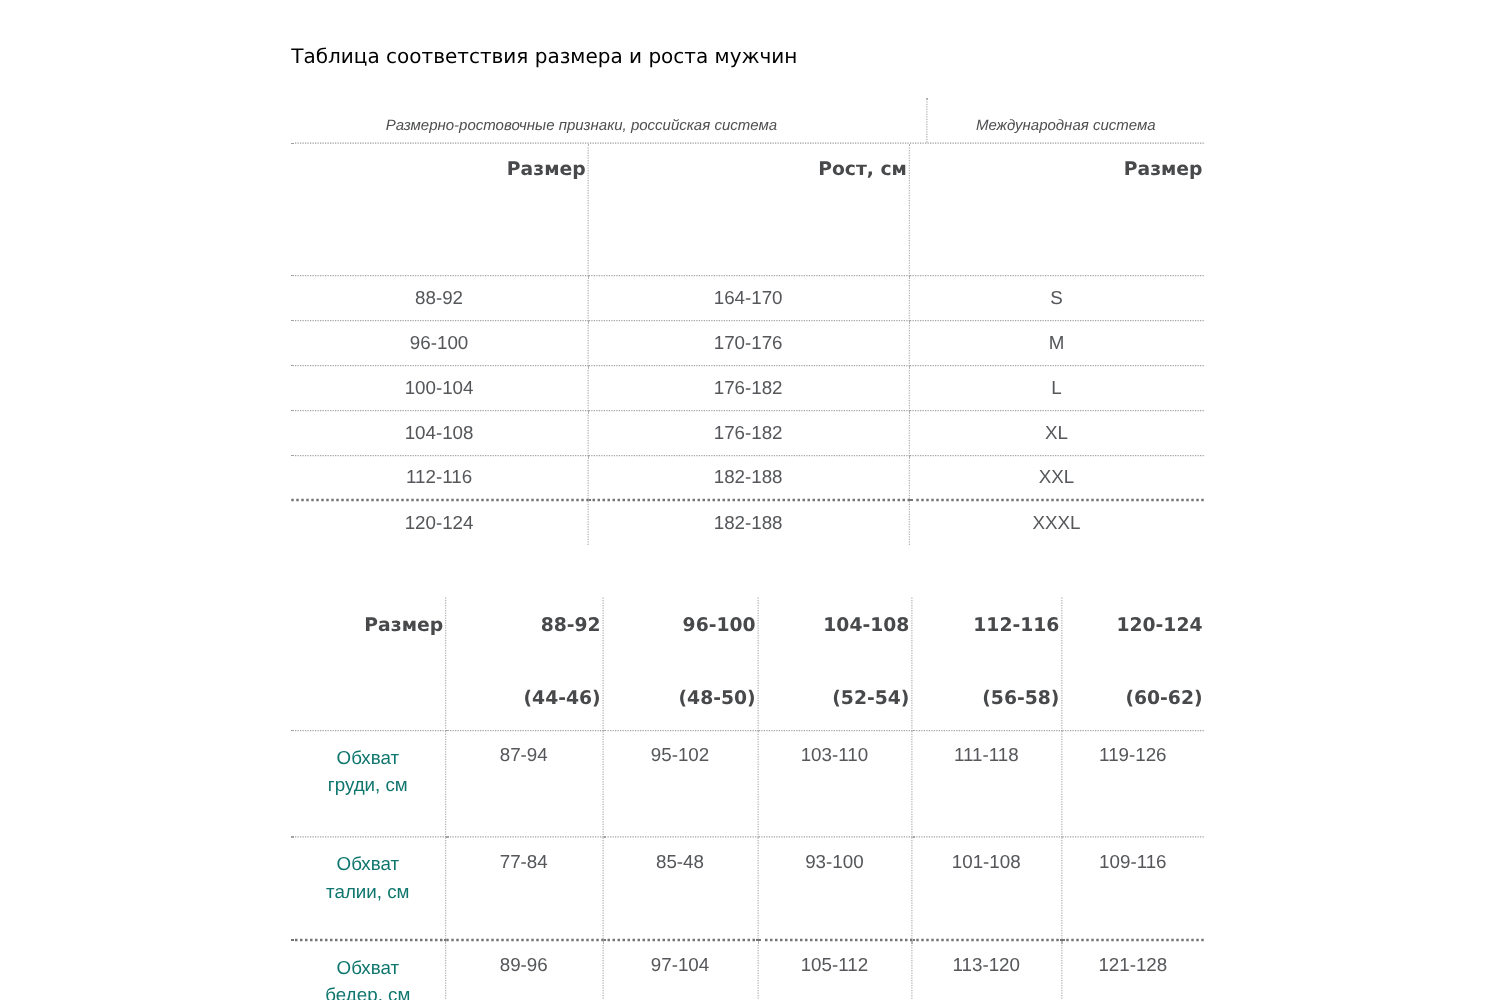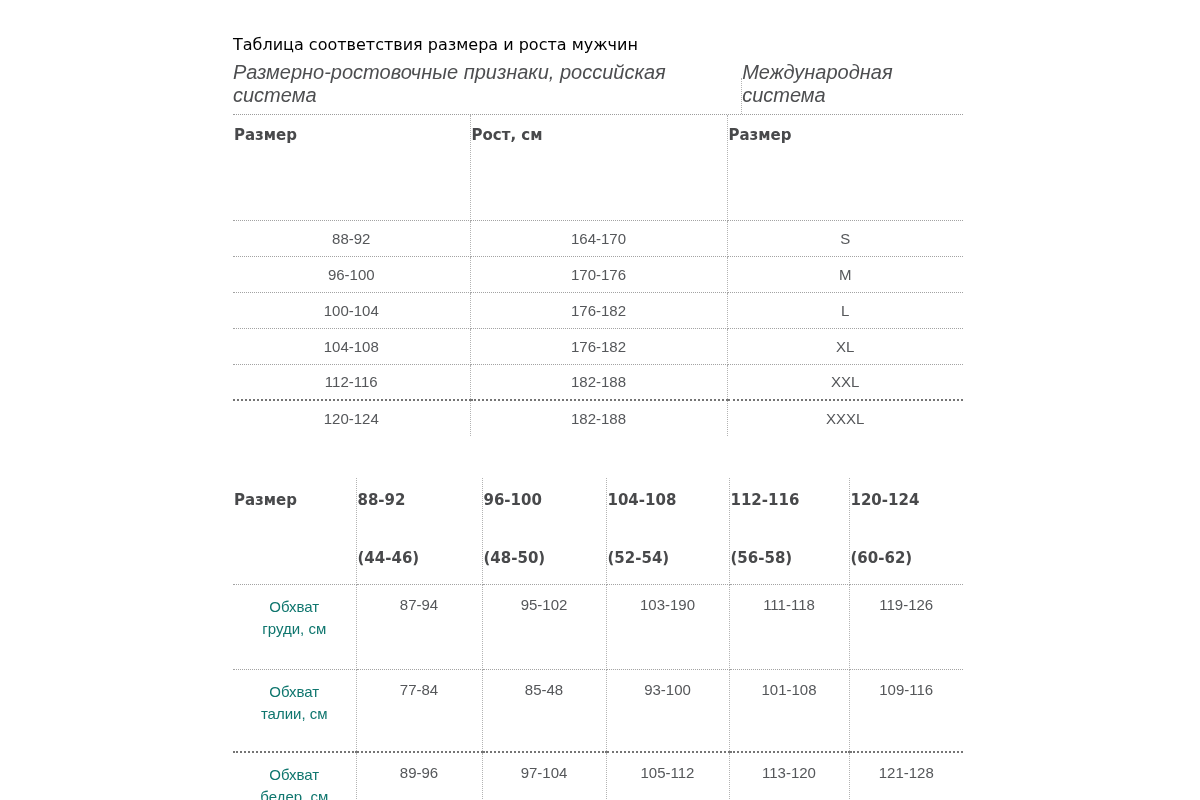--- a/index.html
+++ b/index.html
@@ -22,21 +22,21 @@
   }
 
   
   .section-headers {
     width: 730px;
     height: 37px;
     margin-top: 24px;
     display: flex;
     border-bottom: 1px dotted #9c9c9c;
     font-style: italic;
-    font-size: 20px;
+    font-size: 12px;
     color: #4d4e50;
     gap: 44px;
   }
   .sh-cell {
     display: flex;
     align-items: flex-end;
     justify-content: center;
     padding-bottom: 7px;
   }
   .sh-left  { width: 494px; }
@@ -46,21 +46,21 @@
   table {
     border-collapse: collapse;
     table-layout: fixed;
     width: 730px;
   }
   th {
     font-family: "DejaVu Sans", "Liberation Sans", sans-serif;
     font-weight: bold;
     font-size: 15px;
     color: #48494b;
-    text-align: left;
+    text-align: right;
     vertical-align: top;
   }
   td {
     font-size: 15px;
     color: #55575a;
     text-align: center;
   }
 
   
   .t1 thead tr { height: 105px; }
@@ -180,21 +180,21 @@
       </tr>
     </thead>
     <tbody>
       <tr>
         <td class="row-label">
           <span>Обхват</span>
           <span>груди, см</span>
         </td>
         <td>87-94</td>
         <td>95-102</td>
-        <td>103-190</td>
+        <td>103-110</td>
         <td>111-118</td>
         <td>119-126</td>
       </tr>
       <tr>
         <td class="row-label">
           <span>Обхват</span>
           <span>талии, см</span>
         </td>
         <td>77-84</td>
         <td>85-48</td>

